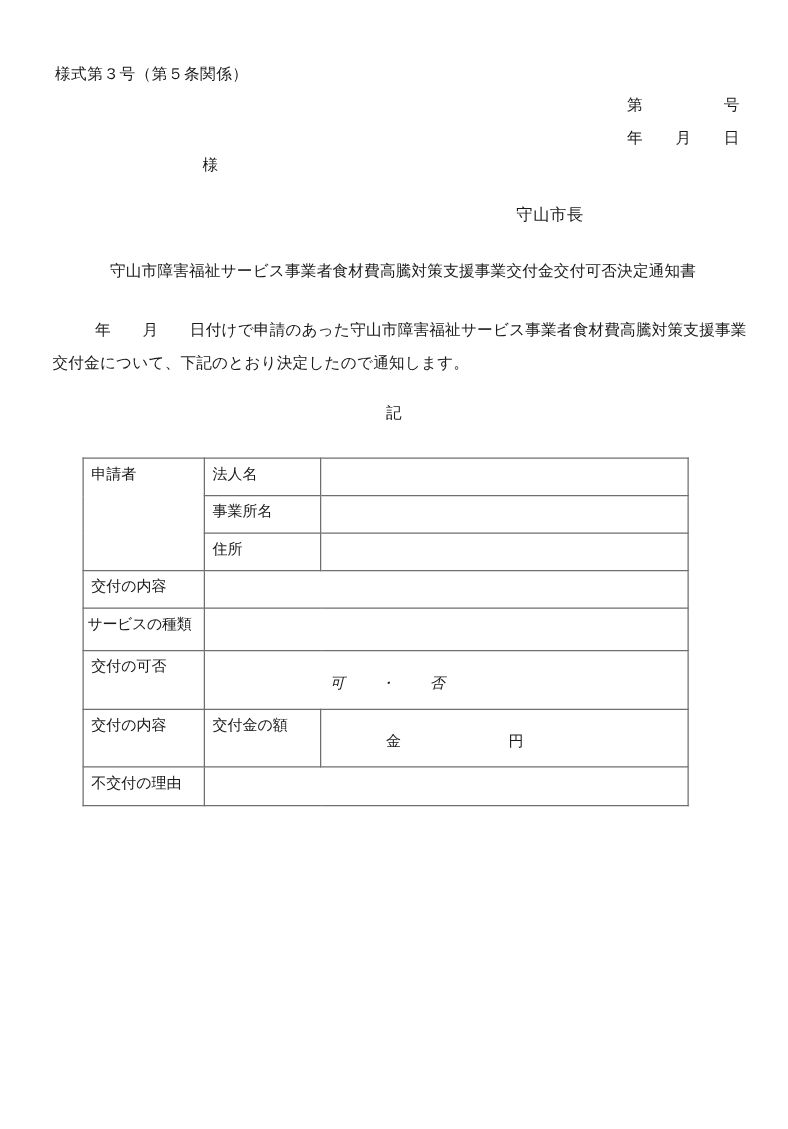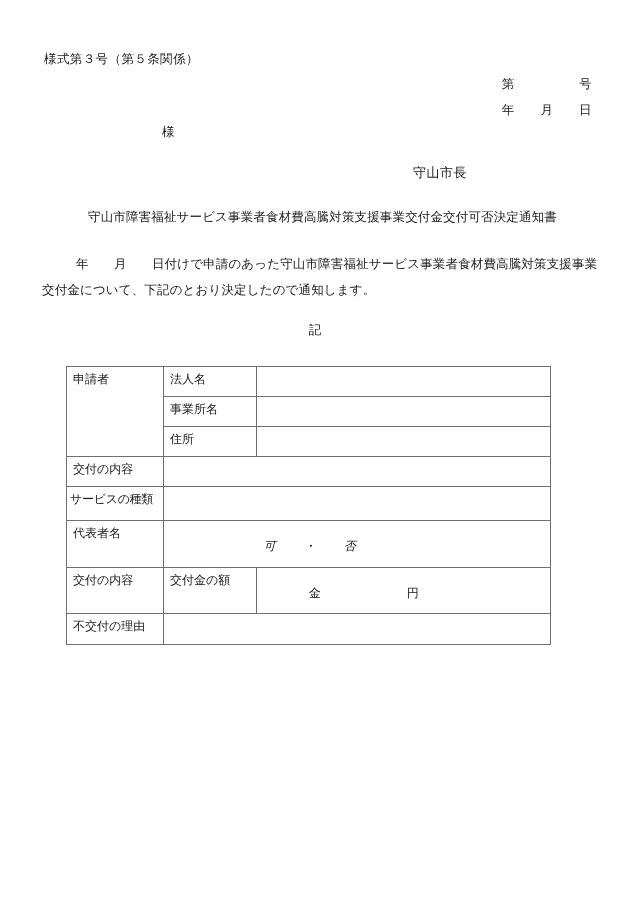--- a/index.html
+++ b/index.html
@@ -231,21 +231,21 @@
         <td>
           <span class="cell-pad tight">サービスの種類</span>
         </td>
         <td colspan="2">
           <span class="cell-pad"></span>
         </td>
       </tr>
 
       <tr class="row-h32">
         <td>
-          <span class="cell-pad">代表者名</span>
+          <span class="cell-pad">交付の可否</span>
         </td>
         <td colspan="2">
           <span class="choice">
             <span class="opt-yes">可</span><span class="opt-sep">・</span><span class="opt-no">否</span>
           </span>
         </td>
       </tr>
 
       <tr class="row-h32">
         <td>

